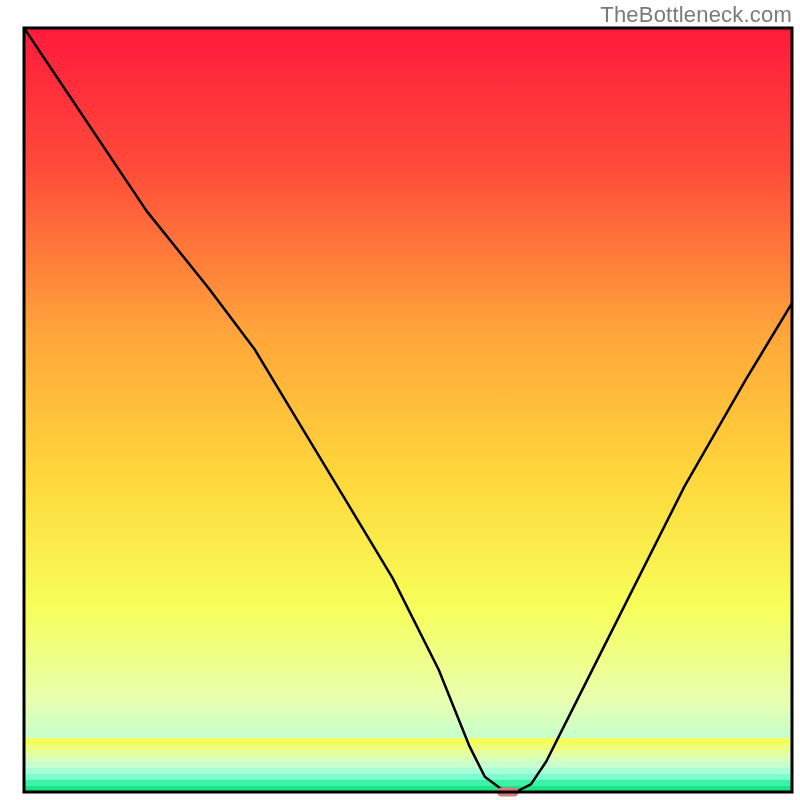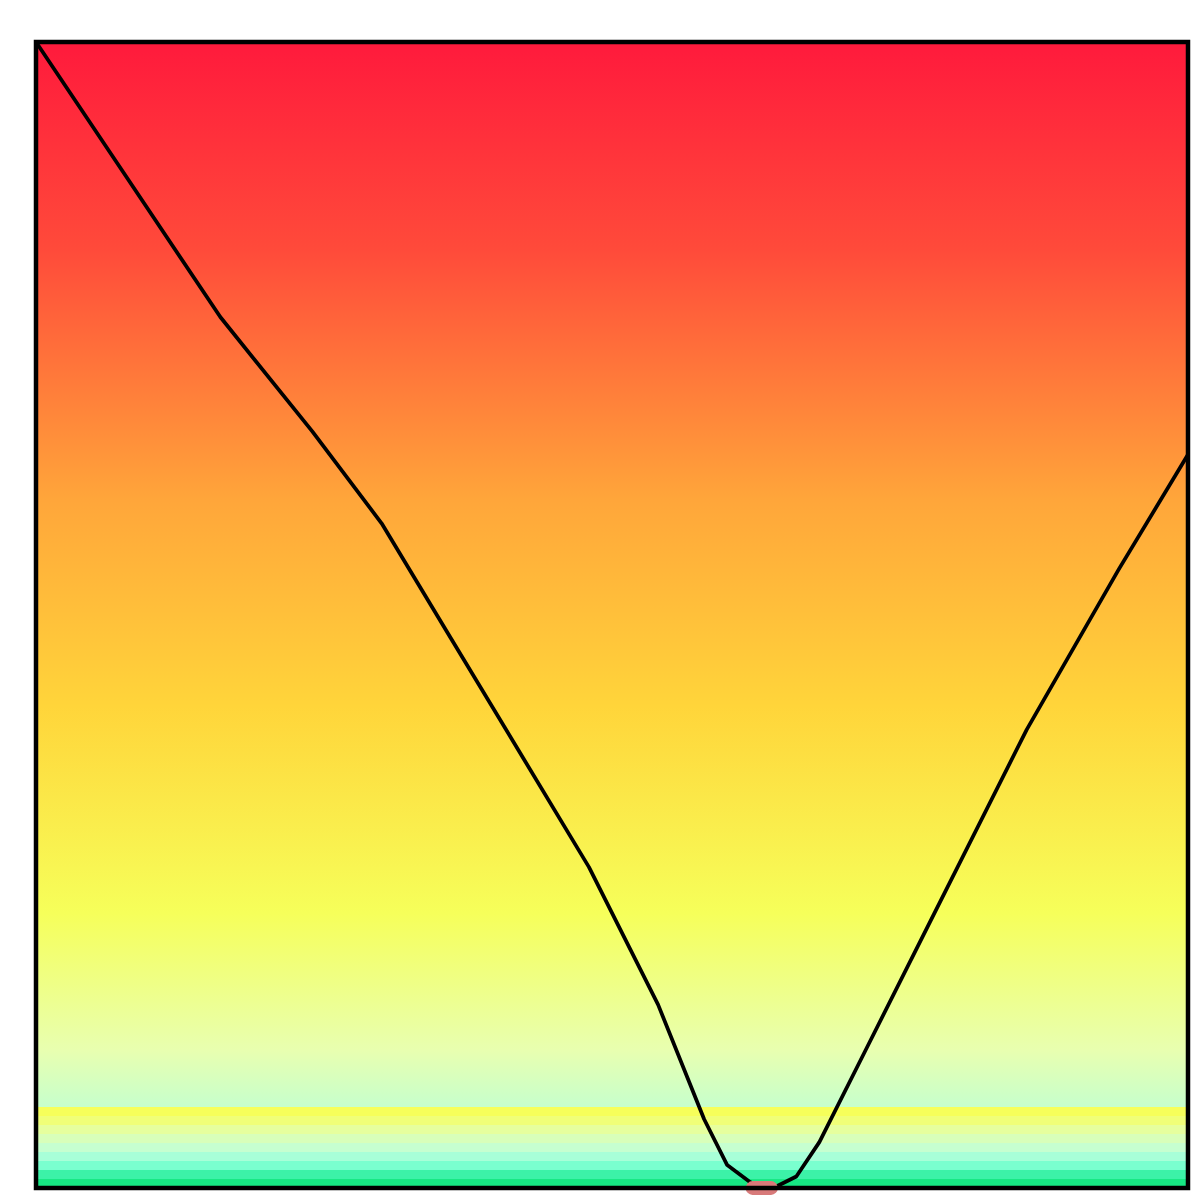--- a/index.html
+++ b/index.html
@@ -23,20 +23,21 @@
     color: #7a7a7a;
     letter-spacing: 0.2px;
     user-select: none;
   }
   svg { display: block; }
 </style>
 </head>
 <body>
 
 <div class="wrap">
+  <div class="watermark">TheBottleneck.com</div>
 
   <svg id="chart-svg" width="800" height="800" viewBox="0 0 800 800">
     <defs>
       <linearGradient id="bg-grad" x1="0" y1="0" x2="0" y2="1">
           <stop offset="0.00%" stop-color="#ff1a3c"></stop>
           <stop offset="18.00%" stop-color="#ff4a3a"></stop>
           <stop offset="40.00%" stop-color="#ffa63a"></stop>
           <stop offset="58.00%" stop-color="#ffd53a"></stop>
           <stop offset="76.00%" stop-color="#f6ff5a"></stop>
           <stop offset="88.00%" stop-color="#e8ffb0"></stop>

